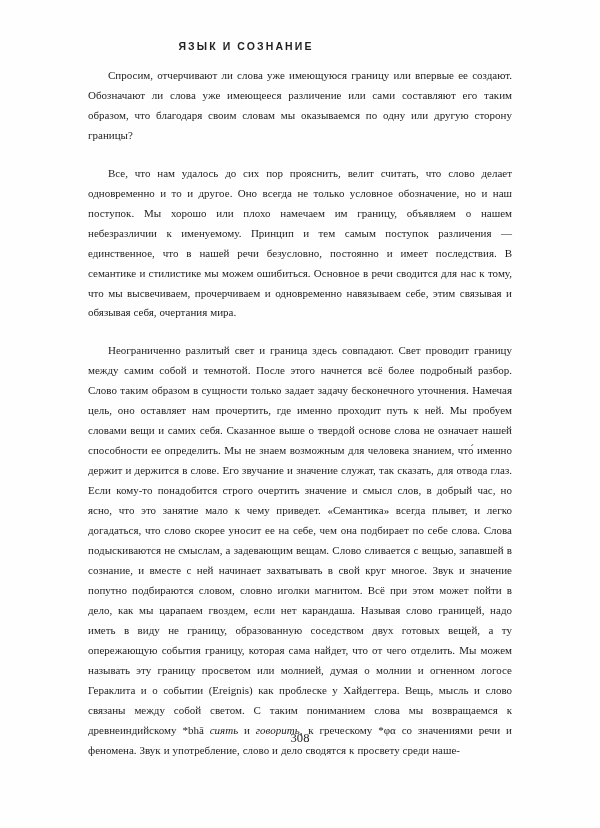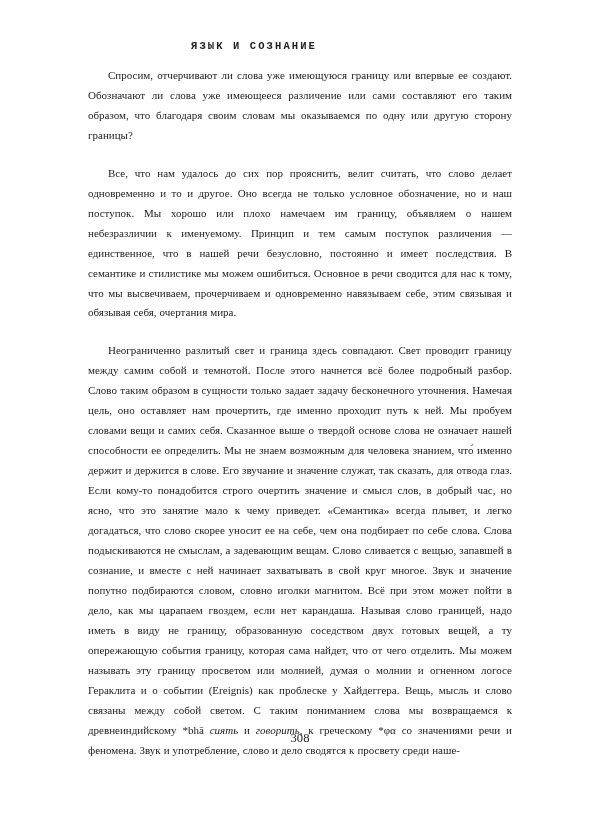--- a/index.html
+++ b/index.html
@@ -18,29 +18,29 @@
 
   .page {
     position: absolute;
     inset: 0;
     background: #fefefe;
   }
 
   .running-head {
     position: absolute;
     top: 40px;
-    left: 16px;
+    left: 8px;
     width: 476px;
     text-align: center;
     font-size: 10.5px;
     letter-spacing: 2.1px;
     font-weight: 700;
     color: #1f1f1f;
     text-transform: uppercase;
-    font-family: Liberation Mono, monospace;
+    font-family: Liberation Sans, sans-serif;
   }
 
   .text-block {
     position: absolute;
     top: 66px;
     left: 88px;
     width: 424px;
   }
 
   .para {

